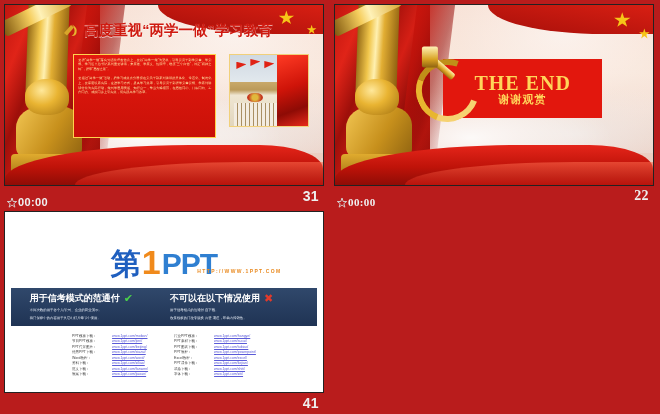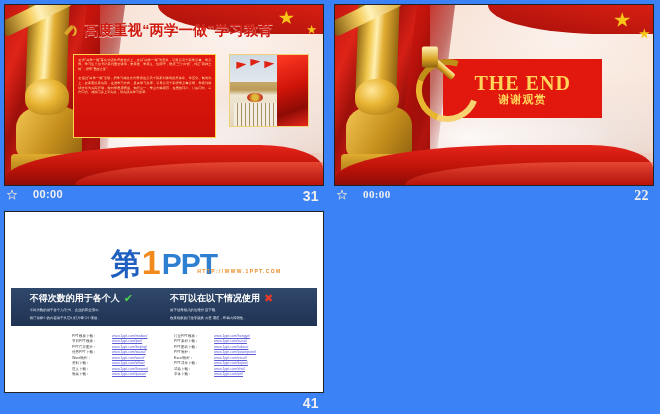--- a/index.html
+++ b/index.html
@@ -2,40 +2,40 @@
 <html><head>
 <meta charset="utf-8">
 <title>PowerPoint Slide Sorter</title>
 <style>
   html,body{margin:0;padding:0;}
   body{
     width:660px;height:414px;overflow:hidden;
     background:#3a3a3a;
     font-family:"Liberation Sans","DejaVu Sans",sans-serif;
   }
-  .sorter{position:relative;width:660px;height:414px;background:#3b82f6;}
+  .sorter{position:relative;width:660px;height:414px;background:#b91c1c;}
 
   
   .cell{position:absolute;}
   .cell-1{left:0;top:0;width:330px;height:207px;}
   .cell-2{left:330px;top:0;width:330px;height:207px;font-family:Liberation Serif, serif;}
   .cell-3{left:0;top:207px;width:330px;height:207px;}
 
   .thumb{
     position:absolute;left:5px;top:5px;
     width:318px;height:180px;
     background:#fff;overflow:hidden;
     box-shadow:0 0 0 1px #222;
   }
   .footer{
     position:absolute;left:5px;top:186px;width:318px;height:18px;
     color:#f0f0f0;font-size:11px;font-weight:bold;
     letter-spacing:.4px;
   }
-  .fl{position:absolute;left:2px;top:2px;display:flex;align-items:center;gap:16px;}
+  .fl{position:absolute;left:2px;top:10px;display:flex;align-items:center;gap:1px;}
   .fnum{position:absolute;right:4px;top:2px;font-size:14px;font-weight:bold;color:#efefef;}
   .trans-ico{display:inline-block;width:10px;height:10px;position:relative;top:1px;}
 
   
   .party{
     position:absolute;inset:0;
     background:
       radial-gradient(ellipse at 72% 16%, rgba(255,255,255,.55) 0%, rgba(255,245,238,.25) 32%, rgba(255,255,255,0) 60%),
       linear-gradient(180deg,#f6ded2 0%, #f7e4d8 38%, #f3ddd2 58%, #edd2c6 72%, #e8cabd 100%);
   }
@@ -315,21 +315,21 @@
       <div class="logo">
         <span class="di">第</span>
         <span class="one">1</span>
         <span class="ppt">PPT</span>
       </div>
       <div class="logo-url">HTTP://WWW.1PPT.COM</div>
 
       <div class="band">
         <div class="band-col l">
           <div class="band-h">
-            <span>不得次数的用于各个人</span>
+            <span>用于信考模式的范通付</span>
             <span class="tick">✔</span>
           </div>
           <div class="band-li">不得次数的用于各个人/公司、企业的商业演示。</div>
           <div class="band-li">将只保修中的内容用于其它幻灯片章节中使用。</div>
         </div>
         <div class="band-col r">
           <div class="band-h">
             <span>不可以在以下情况使用</span>
             <span class="cross">✖</span>
           </div>

